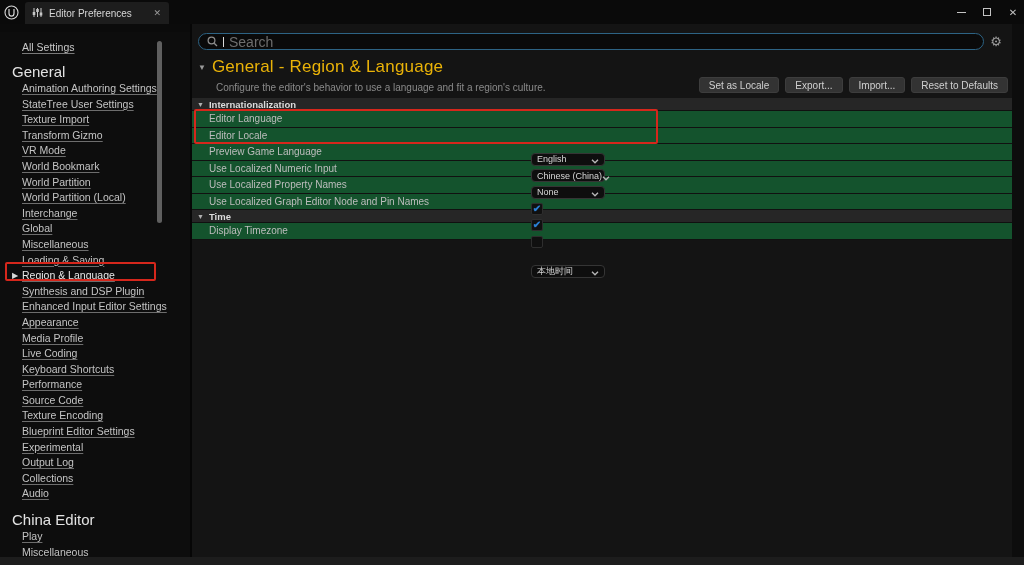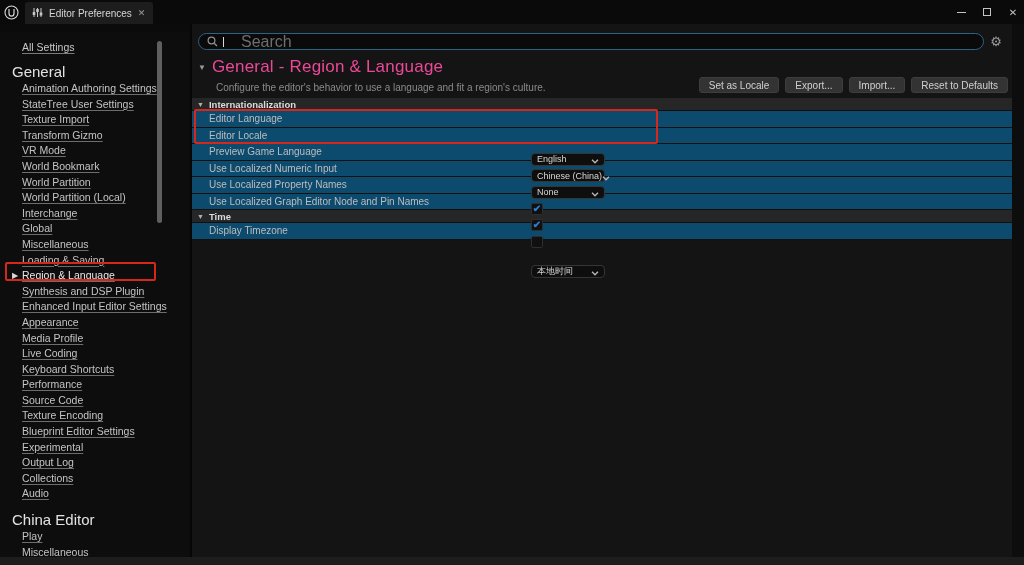--- a/index.html
+++ b/index.html
@@ -4,21 +4,21 @@
 <style>
   * { margin:0; padding:0; box-sizing:border-box; }
   html,body { width:1024px; height:565px; overflow:hidden; }
   body { font-family:"Liberation Sans", sans-serif; background:#0a0a0a; color:#c8c8c8; position:relative; }
   .window { position:relative; width:1024px; height:565px; background:#0b0b0b; }
 
   
   .titlebar { height:24px; background:#0a0a0a; display:flex; align-items:center; position:relative; }
   .logo { width:15px; height:15px; margin-left:4px; display:flex; align-items:center; justify-content:center; }
   .tab { margin-left:6px; height:22px; align-self:flex-end; background:#1d1d1d; border-radius:3px 3px 0 0;
-         display:flex; align-items:center; gap:6px; padding:0 8px 0 7px; width:128px; }
+         display:flex; align-items:center; gap:6px; padding:0 8px 0 7px; width:144px; }
   .tab-title { font-size:10px; color:#d6d6d6; flex:1; white-space:nowrap; }
   .tab-close { color:#9a9a9a; font-size:9px; line-height:9px; cursor:default; }
   .win-controls { position:absolute; right:6px; top:0; height:24px; display:flex; align-items:center; gap:16px; }
   .wc { width:10px; height:10px; display:flex; align-items:center; justify-content:center; color:#c4c4c4; font-size:10px; }
   .min-glyph { width:9px; height:1px; background:#c4c4c4; }
   .max-glyph { width:8px; height:8px; border:1px solid #c4c4c4; }
 
   
   .content { display:flex; height:533px; }
   .sidebar { width:190px; background:#0d0d0d; position:relative; padding-top:9px; overflow:hidden;margin-top:8px; }
@@ -35,40 +35,40 @@
 
   .main { flex:1; background:#141414; border-left:2px solid #060606; position:relative; }
   .right-gutter { width:12px; background:#0d0d0d; }
   .bottom-strip { height:8px; background:#1d1d1d; }
 
   
   .search-row { display:flex; align-items:center; gap:6px; padding:9px 10px 0 6px; }
   .search-box { flex:1; height:17px; background:#0a0a0a; border:1px solid var(--search-border,#2d6384); border-radius:9px;
                 display:flex; align-items:center; padding:0 8px; gap:5px; }
   .search-caret { width:1px; height:10px; background:#dadada; }
-  .search-placeholder { font-size:16px; color:#6e6e6e;margin-left:12px; }
+  .search-placeholder { font-size:14px; color:#6e6e6e; }
   .gear { font-size:13px; color:#9a9a9a; line-height:13px; cursor:pointer; }
 
   
   .page-head { display:flex; align-items:center; gap:6px; margin:7px 0 0 6px; height:20px; }
   .tri { font-size:8px; color:#9a9a9a; }
-  .page-title { font-size:17px; font-weight:400; color:#ec4899; letter-spacing:.2px; }
+  .page-title { font-size:17px; font-weight:400; color:#eab308; letter-spacing:.2px; }
   .sub-row { display:flex; justify-content:space-between; align-items:flex-end; padding:2px 4px 0 24px; height:16px; }
   .desc { font-size:10px; color:#8a8a8a; }
   .actions { display:flex; gap:6px; }
   .btn { background:#333333; border:1px solid #3d3d3d; border-radius:3px; color:#d0d0d0; font-size:10px;
          font-family:"Liberation Sans",sans-serif; height:16px; padding:0 9px; line-height:13px; cursor:pointer; }
 
   
   #settings-table { margin-top:5px; }
   .sheader { height:13px; background:#262626; display:flex; align-items:center; gap:5px; padding-left:5px;
              border-bottom:1px solid #101010; }
   .sheader .tri { font-size:7px; color:#b0b0b0; }
   .sheader-title { font-size:9.5px; font-weight:bold; color:#dcdcdc; }
-  .srow { display:flex; height:16.5px; background:#0c4a6e; border-bottom:1px solid #111111; }
+  .srow { display:flex; height:16.5px; background:#14532d; border-bottom:1px solid #111111; }
   .srow-label { width:330px; padding-left:17px; font-size:10px; color:#bdbdbd; line-height:15.5px; white-space:nowrap; }
   .srow-value { flex:1; border-left:1px solid #101010; display:flex; align-items:center; padding-left:8px;margin-top:48px; }
   .dropdown { width:74px; height:13px; background:#0e0e0e; border:1px solid #353535; border-radius:4px;
               display:flex; align-items:center; justify-content:space-between; padding:0 5px; cursor:pointer; }
   .dd-text { font-size:9px; color:#d6d6d6; white-space:nowrap; }
   .checkbox { width:12px; height:12px; background:#101010; border:1px solid #2e2e2e; border-radius:2px;
               display:flex; align-items:center; justify-content:center; cursor:pointer; }
   .checkbox .check { color:var(--accent-blue,#2a7fd4); font-size:10px; line-height:10px; font-weight:bold; }
 
   

